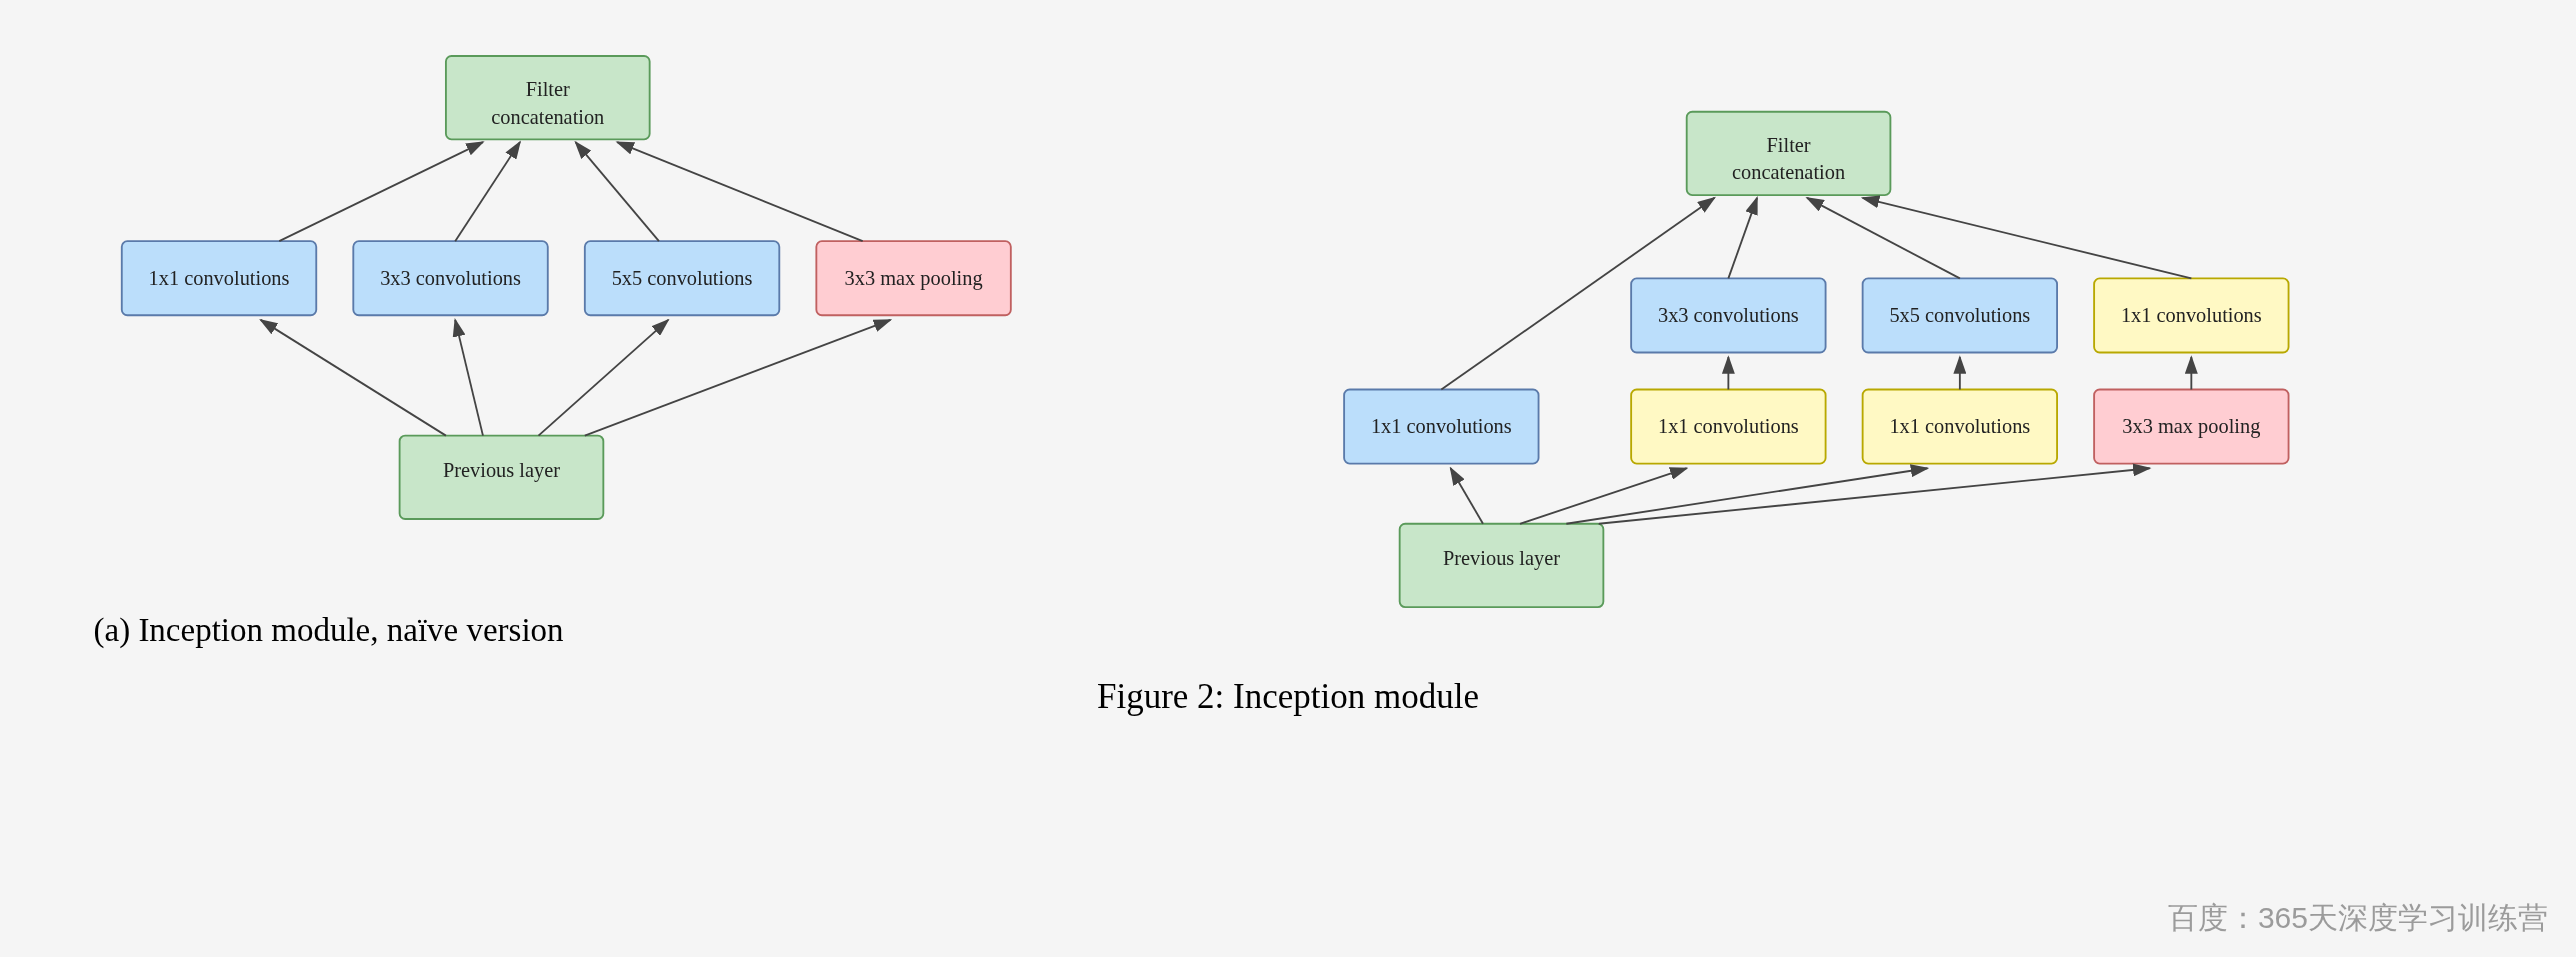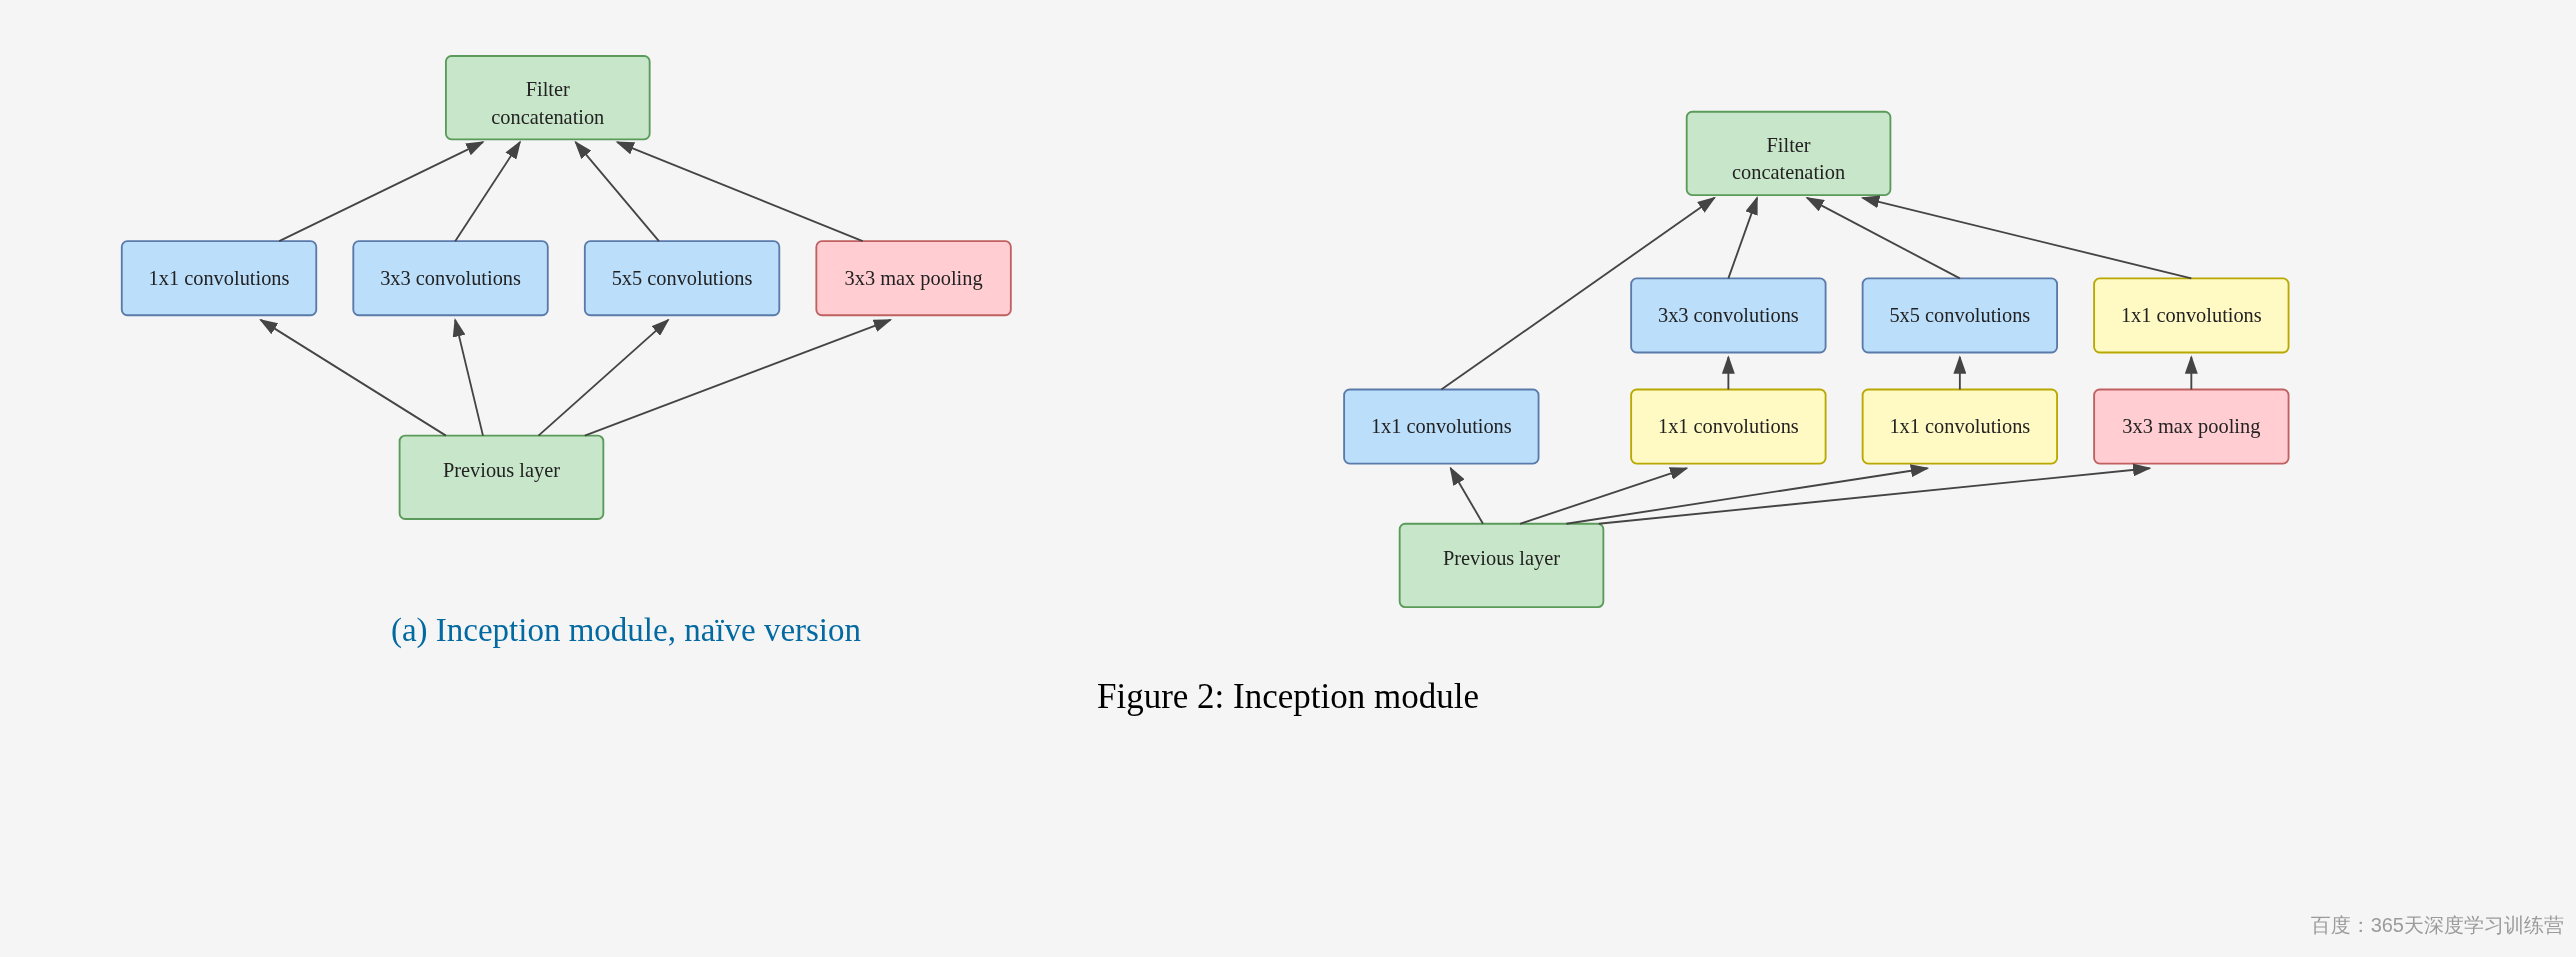--- a/index.html
+++ b/index.html
@@ -28,27 +28,27 @@
       flex-direction: row;
       align-items: flex-end;
       justify-content: center;
       width: 100%;
       gap: 74px;
     }
 
     .diagram-wrapper {
       display: flex;
       flex-direction: column;
-      align-items: center;
+      align-items: flex-start;
       gap: 18.5px;
     }
 
     .diagram-caption {
       font-size: 33px;
-      color: #0369a1;
+      color: #000000;
       text-align: center;
       margin-top: 9.3px;
     }
 
     .figure-caption {
       font-size: 35px;
       color: #000000;
       text-align: center;
       margin-top: 28px;
     }
@@ -89,22 +89,22 @@
     .arrow-line {
       stroke: #444;
       stroke-width: 2;
       fill: none;
       marker-end: url(#arrowhead);
     }
 
     .watermark {
       position: fixed;
       bottom: 18.5px;
-      right: 12px;
-      font-size: 20px;
+      right: 28px;
+      font-size: 30px;
       color: rgba(80,80,80,0.55);
       font-family: Arial, sans-serif;
     }
   </style>
 </head>
 <body>
 
 <div class="main-container">
   <div class="diagrams-row">
 

